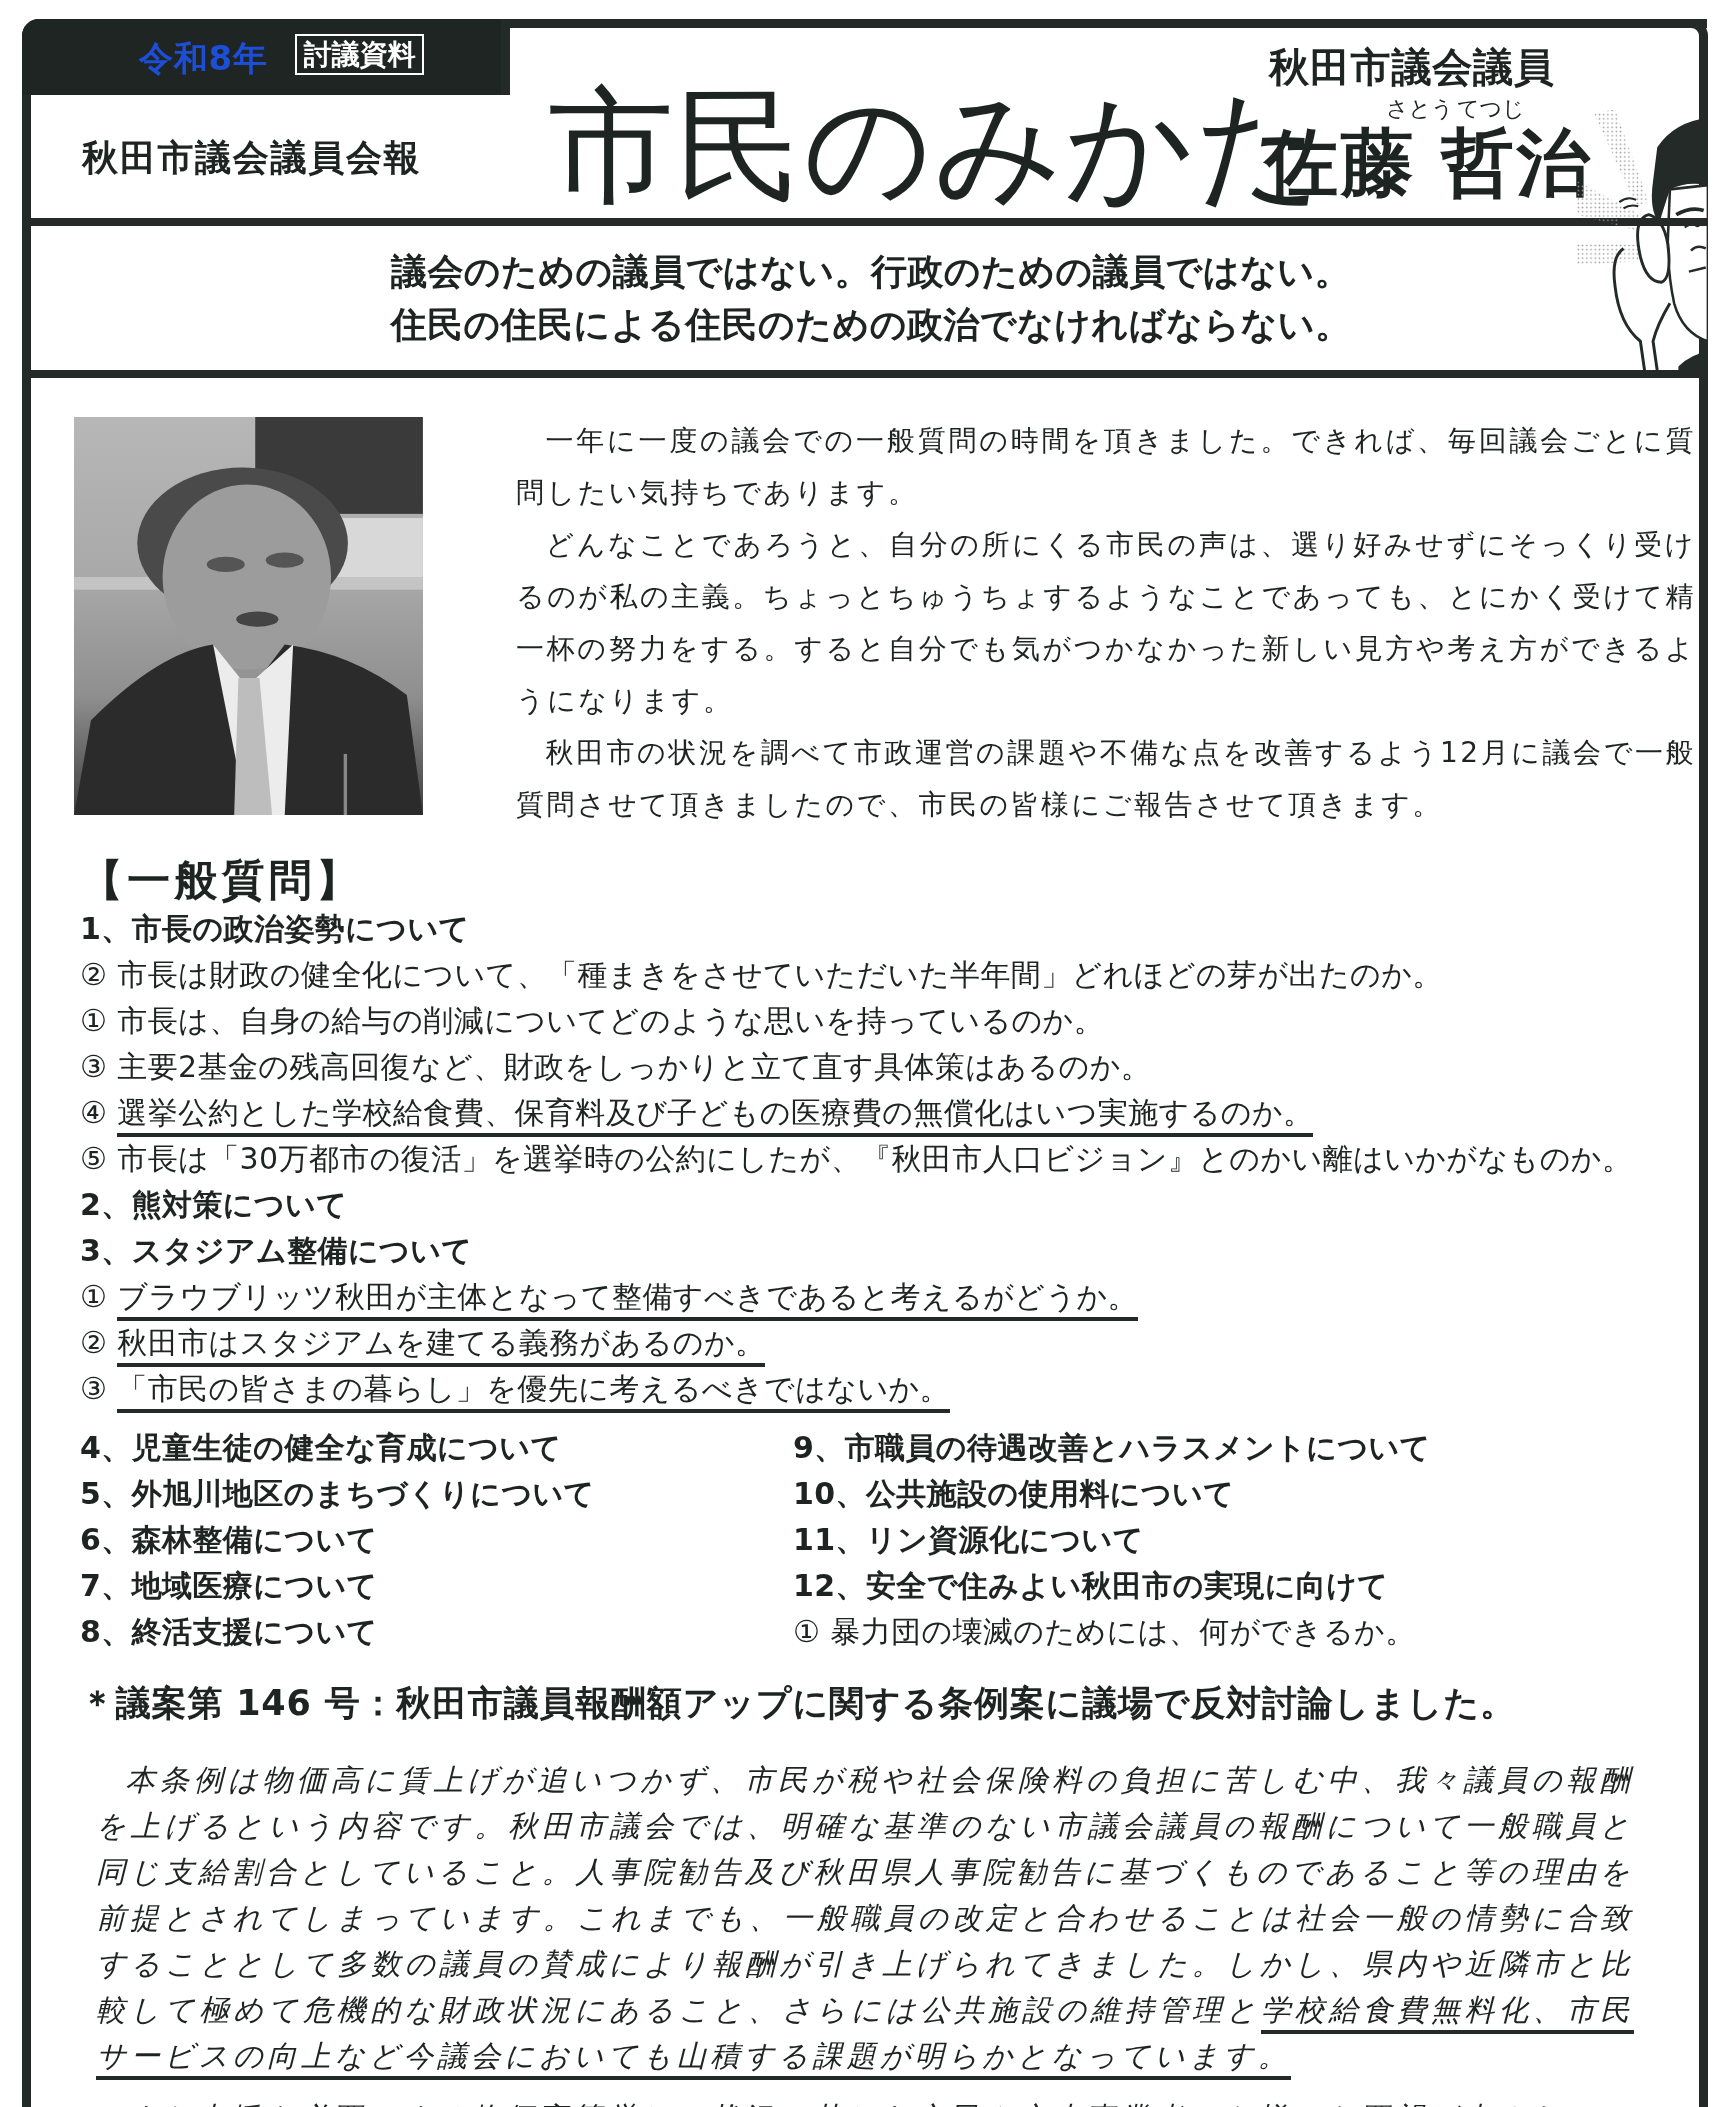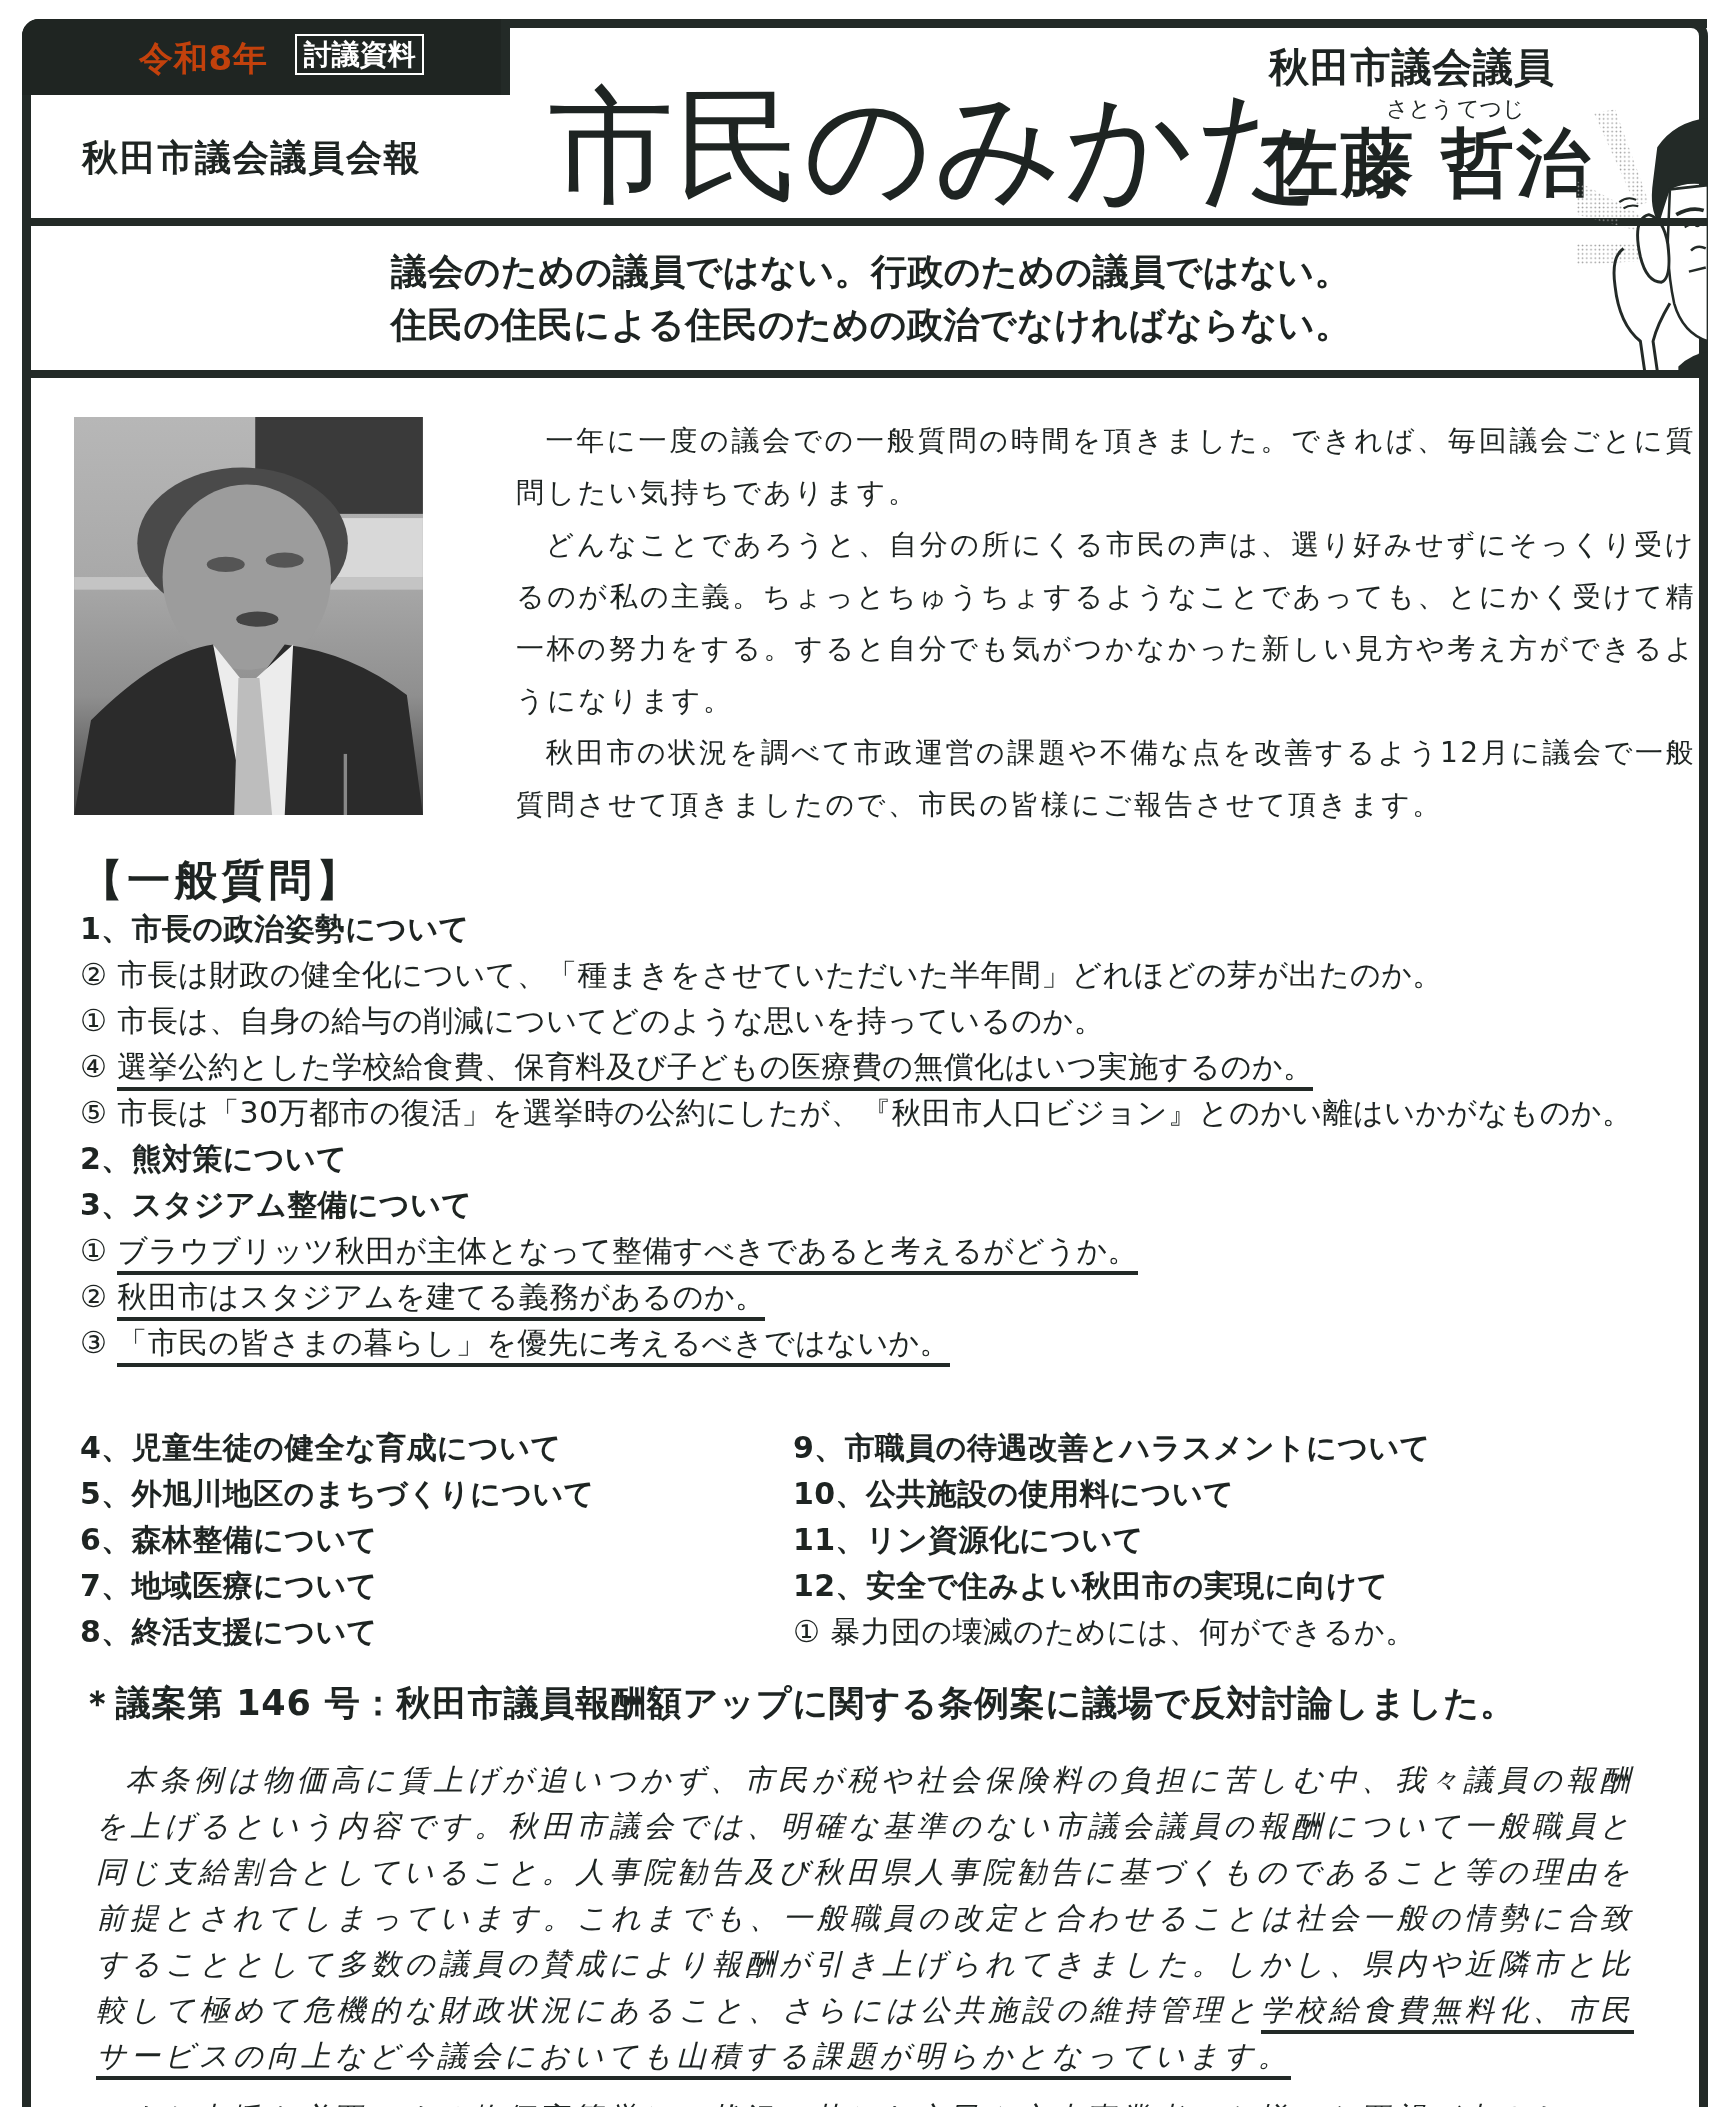--- a/index.html
+++ b/index.html
@@ -3,21 +3,21 @@
 <meta charset="utf-8">
 <style>
   html, body { margin:0; padding:0; background:#ffffff; }
   body { width:1734px; height:2479px; position:relative; overflow:hidden;
          font-family:"DejaVu Sans","Liberation Sans",sans-serif; color:#1e2422; }
   .abs { position:absolute; }
   .frame { left:22px; top:19px; width:1686px; height:2445px; border:9.3px solid #232a27;
            border-radius:17px; box-sizing:border-box; }
   .hdr-dark { left:22px; top:19px; width:488px; height:76px; background:#1f2522;
               border-top-left-radius:17px; }
-  .era { left:139px; top:36px; font-size:34px; color:#c2410c; font-weight:bold; letter-spacing:0.8px; }
+  .era { left:139px; top:36px; font-size:34px; color:#1d4ed8; font-weight:bold; letter-spacing:0.8px; }
   .era-badge { left:295px; top:34px; font-size:28px; color:#fff; border:2.5px solid #fff;
                padding:1.7px 6.7px; line-height:34px; font-weight:bold; }
   .hline { background:#232a27; }
   .org { left:82px; top:134px; font-size:36px; font-weight:bold; letter-spacing:1.7px; }
   .title { left:548px; top:84px; font-size:126px; font-family:"DejaVu Serif","Liberation Serif",serif;
            letter-spacing:1.7px; line-height:1; }
   .member-title { left:1269px; top:40px; font-size:40px; font-family:"DejaVu Serif","Liberation Serif",serif; font-weight:bold; letter-spacing:0.8px; }
   .ruby { font-size:22px; font-family:"DejaVu Sans",sans-serif; }
   .name { left:1265px; top:126px; font-size:73px; font-family:"DejaVu Serif","Liberation Serif",serif; font-weight:bold; letter-spacing:2.5px; line-height:1; }
   .slogan { left:270px; top:245px; width:1202px; text-align:center; font-size:36px; font-weight:bold; line-height:53px; letter-spacing:0.4px; }
@@ -113,20 +113,21 @@
   <p>どんなことであろうと、自分の所にくる市民の声は、選り好みせずにそっくり受けるのが私の主義。ちょっとちゅうちょするようなことであっても、とにかく受けて精一杯の努力をする。すると自分でも気がつかなかった新しい見方や考え方ができるようになります。</p>
   <p>秋田市の状況を調べて市政運営の課題や不備な点を改善するよう12月に議会で一般質問させて頂きましたので、市民の皆様にご報告させて頂きます。</p>
 </div>
 
 <div class="abs sec-head">【一般質問】</div>
 
 <div class="abs qlist" style="top:906px;">
   <div class="qtopic">1、市長の政治姿勢について</div>
   <div class="qsub"><span>②</span> <span>市長は財政の健全化について、「種まきをさせていただいた半年間」どれほどの芽が出たのか。</span></div>
   <div class="qsub"><span>①</span> <span>市長は、自身の給与の削減についてどのような思いを持っているのか。</span></div>
+  <div class="qsub"><span>③</span> <span>主要2基金の残高回復など、財政をしっかりと立て直す具体策はあるのか。</span></div>
   <div class="qsub"><span>④</span> <span class="ul">選挙公約とした学校給食費、保育料及び子どもの医療費の無償化はいつ実施するのか。</span></div>
   <div class="qsub"><span>⑤</span> <span>市長は「30万都市の復活」を選挙時の公約にしたが、『秋田市人口ビジョン』とのかい離はいかがなものか。</span></div>
   <div class="qtopic">2、熊対策について</div>
   <div class="qtopic">3、スタジアム整備について</div>
   <div class="qsub"><span>①</span> <span class="ul">ブラウブリッツ秋田が主体となって整備すべきであると考えるがどうか。</span></div>
   <div class="qsub"><span>②</span> <span class="ul">秋田市はスタジアムを建てる義務があるのか。</span></div>
   <div class="qsub"><span>③</span> <span class="ul">「市民の皆さまの暮らし」を優先に考えるべきではないか。</span></div>
 </div>
 
 <div class="abs qlist" style="top:1425px;">

